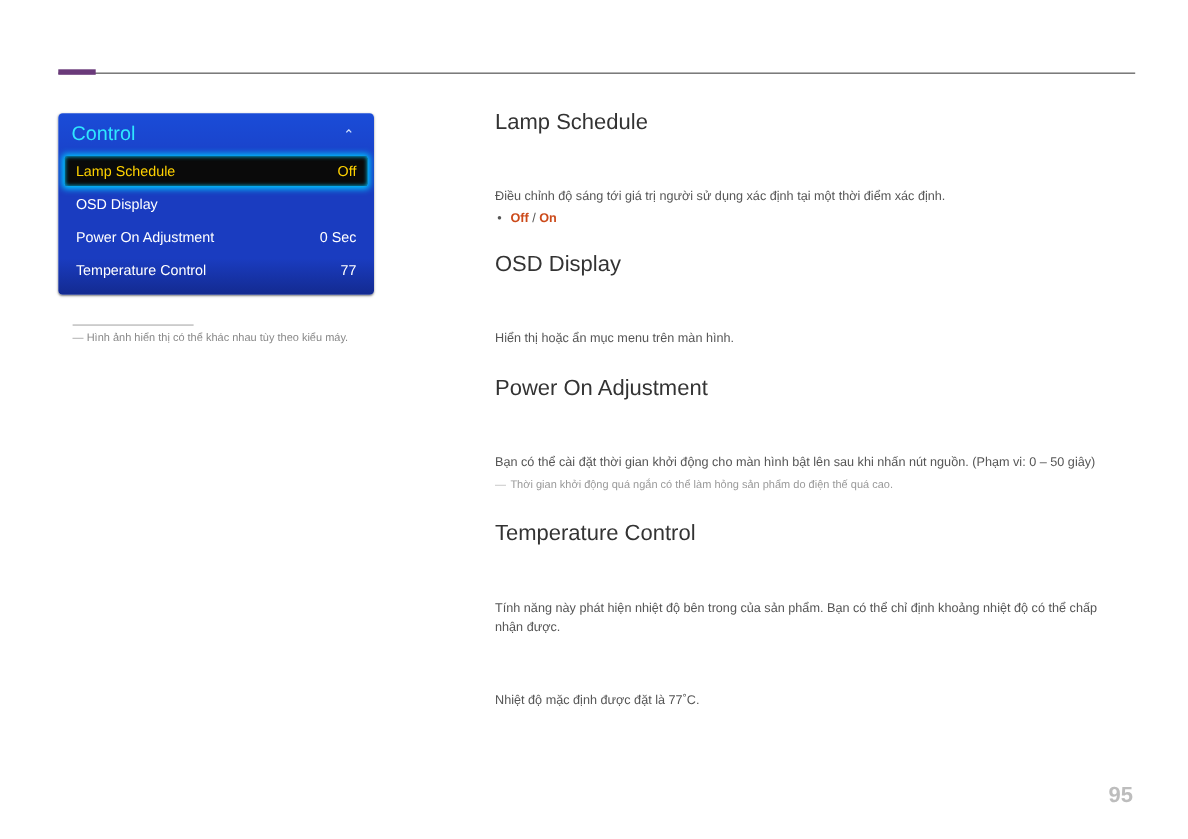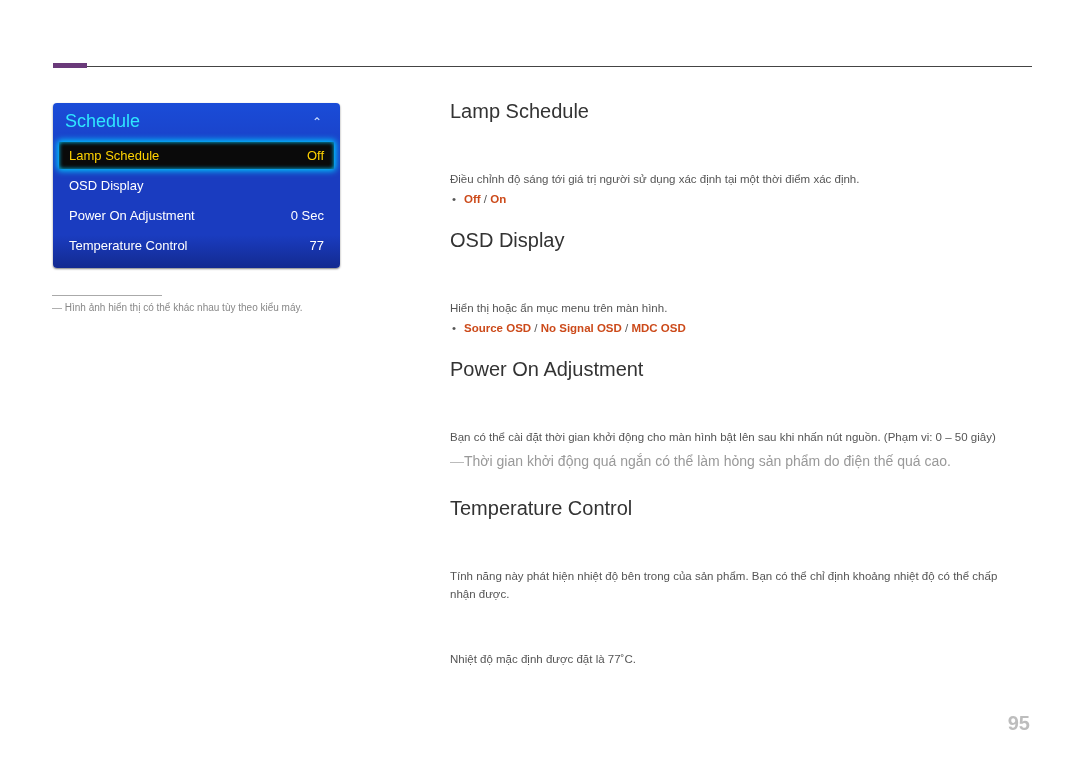--- a/index.html
+++ b/index.html
@@ -64,21 +64,21 @@
   .osd-row.selected {
     background: #0a0a0a;
     box-shadow: 0 0 6px 2px #00c8ff, inset 0 0 4px #00c8ff;
     color: #ffd200;
   }
   .osd-row .value { color: inherit; }
   .osd-row.selected .value { color: #ffd200; }
   .osd-panel .pad-bottom { height: 6px; }
   .disclaimer {
     position: absolute;
-    left: 52px;
+    left: 66px;
     top: 295px;
     width: 300px;
   }
   .disclaimer-rule {
     width: 110px;
     border-top: 1px solid #aaa;
     margin-bottom: 6px;
   }
   .disclaimer-text {
     font-size: 10px;
@@ -116,21 +116,21 @@
   }
   .bullet::before {
     content: "•";
     position: absolute;
     left: 2px;
     color: #555;
   }
   .opt { color: #cc4a1a; font-weight: 600; }
   .sep { color: #555; }
   .note {
-    font-size: 14px;
+    font-size: 10px;
     color: #999;
     line-height: 1.6;
     padding-left: 14px;
     position: relative;
     margin-top: 2px;
   }
   .note::before {
     content: "―";
     position: absolute;
     left: 0;
@@ -148,21 +148,21 @@
   }
 </style>
 </head>
 <body>
 
 <div class="top-rule"></div>
 <div class="top-accent"></div>
 
 <div class="osd-panel">
   <div class="osd-header">
-    <span class="osd-title">Schedule</span>
+    <span class="osd-title">Control</span>
     <span class="osd-arrow">⌃</span>
   </div>
   <div class="osd-row selected">
     <span>Lamp Schedule</span>
     <span class="value">Off</span>
   </div>
   <div class="osd-row">
     <span>OSD Display</span>
     <span class="value"></span>
   </div>
@@ -188,23 +188,20 @@
     <h2>Lamp Schedule</h2>
     <p>Điều chỉnh độ sáng tới giá trị người sử dụng xác định tại một thời điểm xác định.</p>
     <div class="bullet">
       <span class="opt">Off</span><span class="sep"> / </span><span class="opt">On</span>
     </div>
   </div>
 
   <div class="section">
     <h2>OSD Display</h2>
     <p>Hiển thị hoặc ẩn mục menu trên màn hình.</p>
-    <div class="bullet">
-      <span class="opt">Source OSD</span><span class="sep"> / </span><span class="opt">No Signal OSD</span><span class="sep"> / </span><span class="opt">MDC OSD</span>
-    </div>
   </div>
 
   <div class="section">
     <h2>Power On Adjustment</h2>
     <p>Bạn có thể cài đặt thời gian khởi động cho màn hình bật lên sau khi nhấn nút nguồn. (Phạm vi: 0 – 50 giây)</p>
     <div class="note">Thời gian khởi động quá ngắn có thể làm hỏng sản phẩm do điện thế quá cao.</div>
   </div>
 
   <div class="section">
     <h2>Temperature Control</h2>

